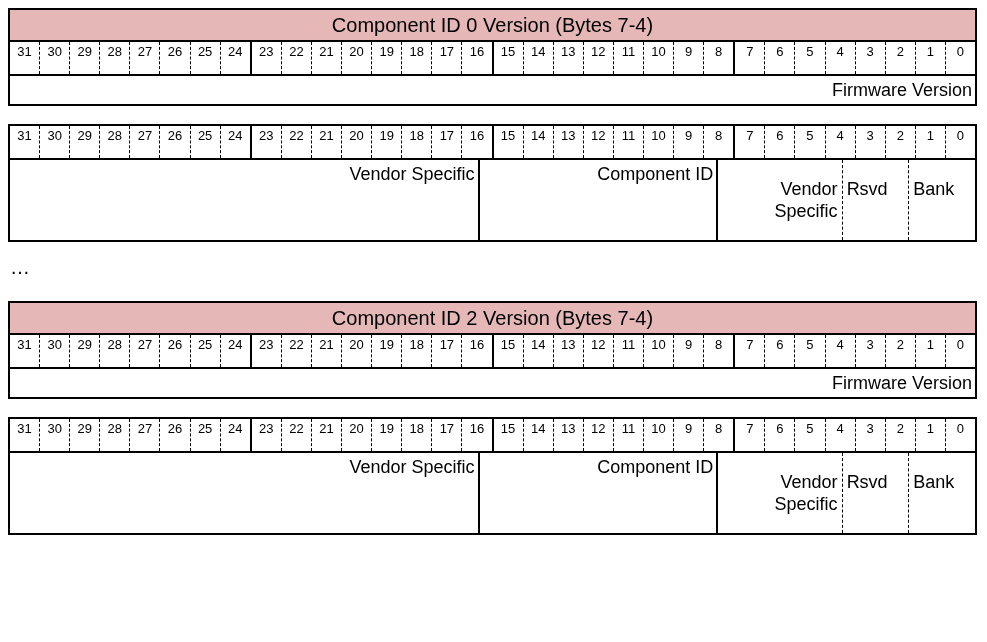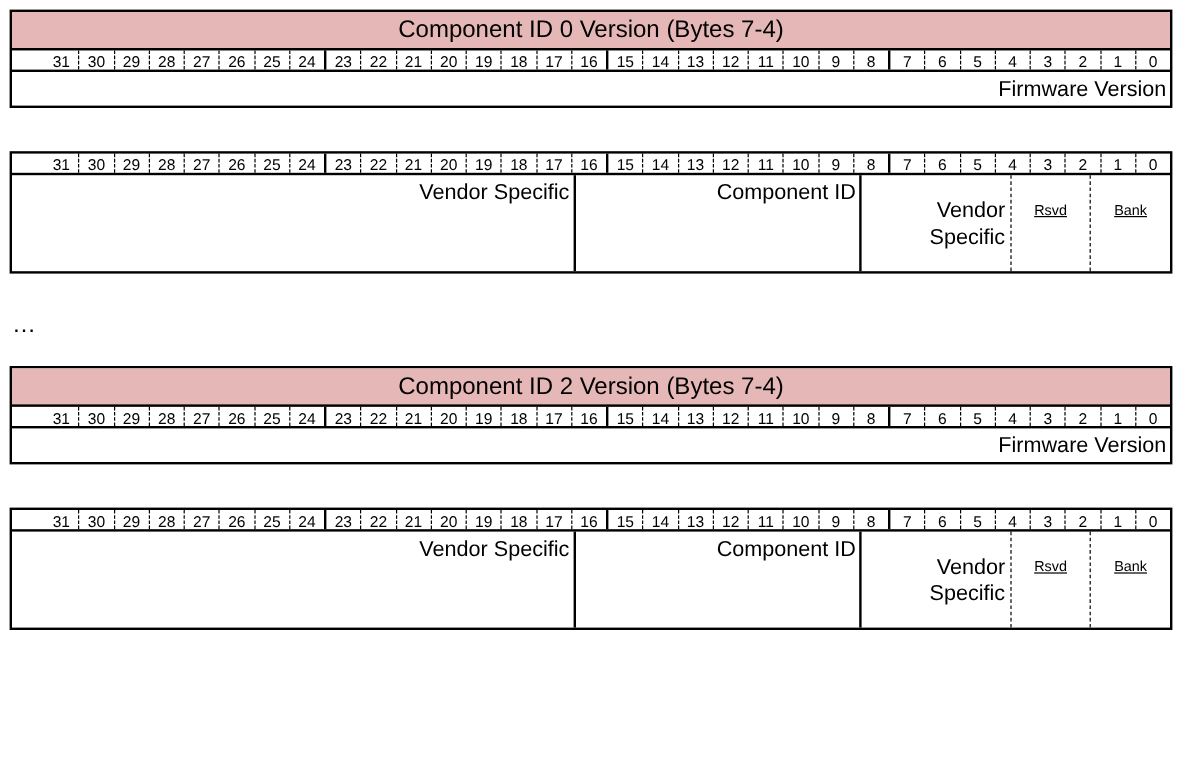--- a/index.html
+++ b/index.html
@@ -5,37 +5,36 @@
   body {
     margin: 0;
     padding: 8px;
     background: #fff;
     font-family: Arial, Helvetica, sans-serif;
     font-size: 14px;
     color: #000;
   }
   .register {
     border: 2.5px solid #000;
-    margin-bottom: 36px;
+    margin-bottom: 18px;
     width: 969px;
     box-sizing: border-box;
   }
   .reg-title {
     background: #e5b8b7;
     text-align: center;
     font-size: 20px;
     line-height: 30px;
     border-bottom: 2.5px solid #000;
   }
   .bitrow {
     display: flex;
     font-size: 13px;
     line-height: 20px;
-    height: 16px;
-    padding-left: 27px;
+    height: 32px;
   }
   .bytegroup {
     display: flex;
     flex: 1 1 0;
   }
   .bytegroup + .bytegroup {
     border-left: 2.5px solid #000;
     justify-content: space-between;
   }
   .bitcell {
@@ -53,25 +52,23 @@
   .field {
     text-align: right;
     font-size: 18px;
     box-sizing: border-box;
     border-left: 2.5px solid #000;
   }
   .field:first-child {
     border-left: 0;
   }
   .subfield {
-    text-align: center;
-    font-size: 12px;
+    font-size: 18px;
     box-sizing: border-box;
     border-left: 1px dashed #000;
-    text-decoration: underline;
   }
   .subfield:first-child {
     border-left: 0;
   }
   .single {
     line-height: 26px;
     padding: 1px 3px;
   }
   .multi {
     padding: 18px 4px;

